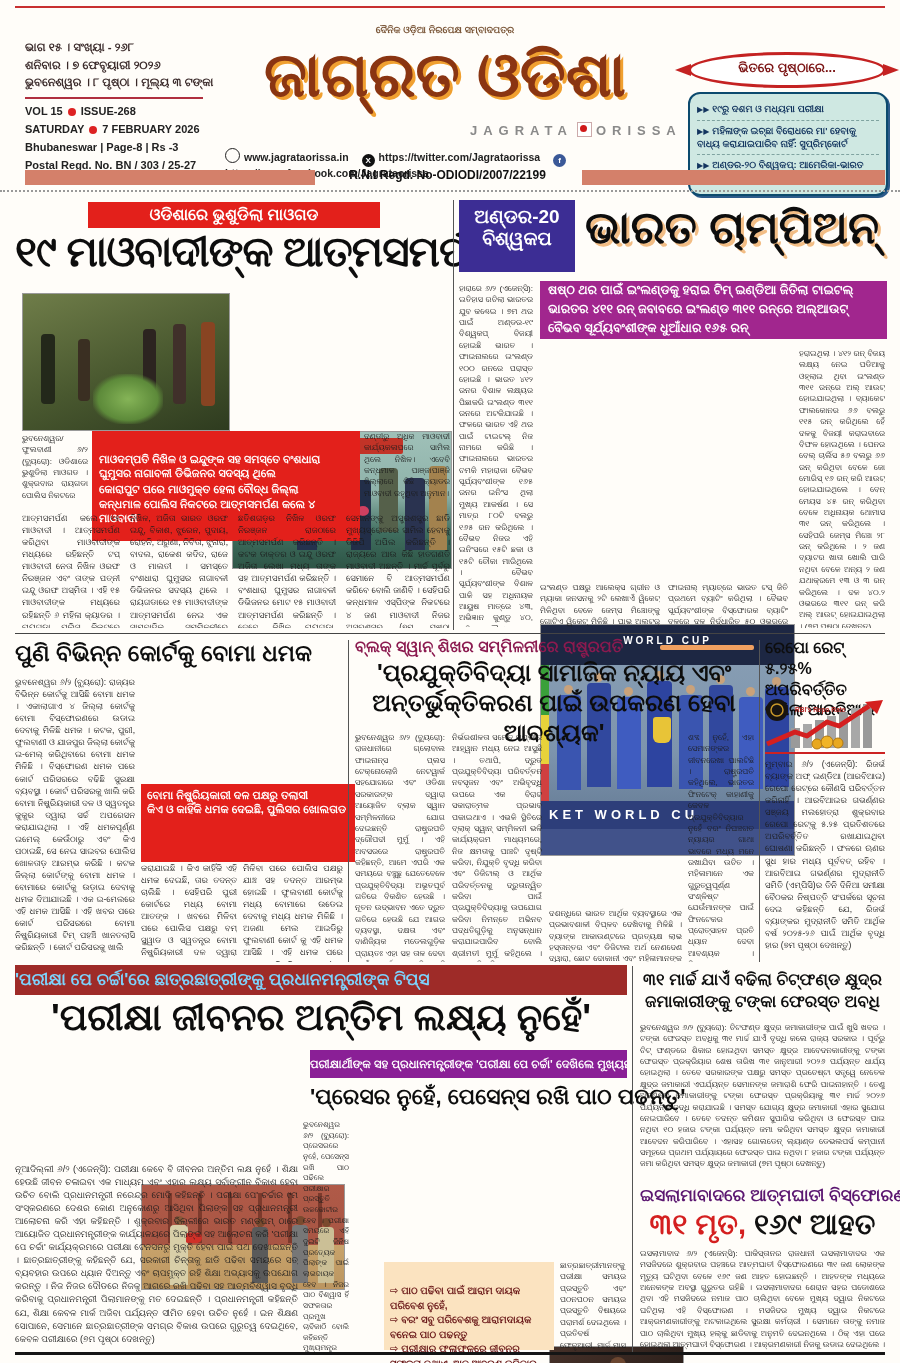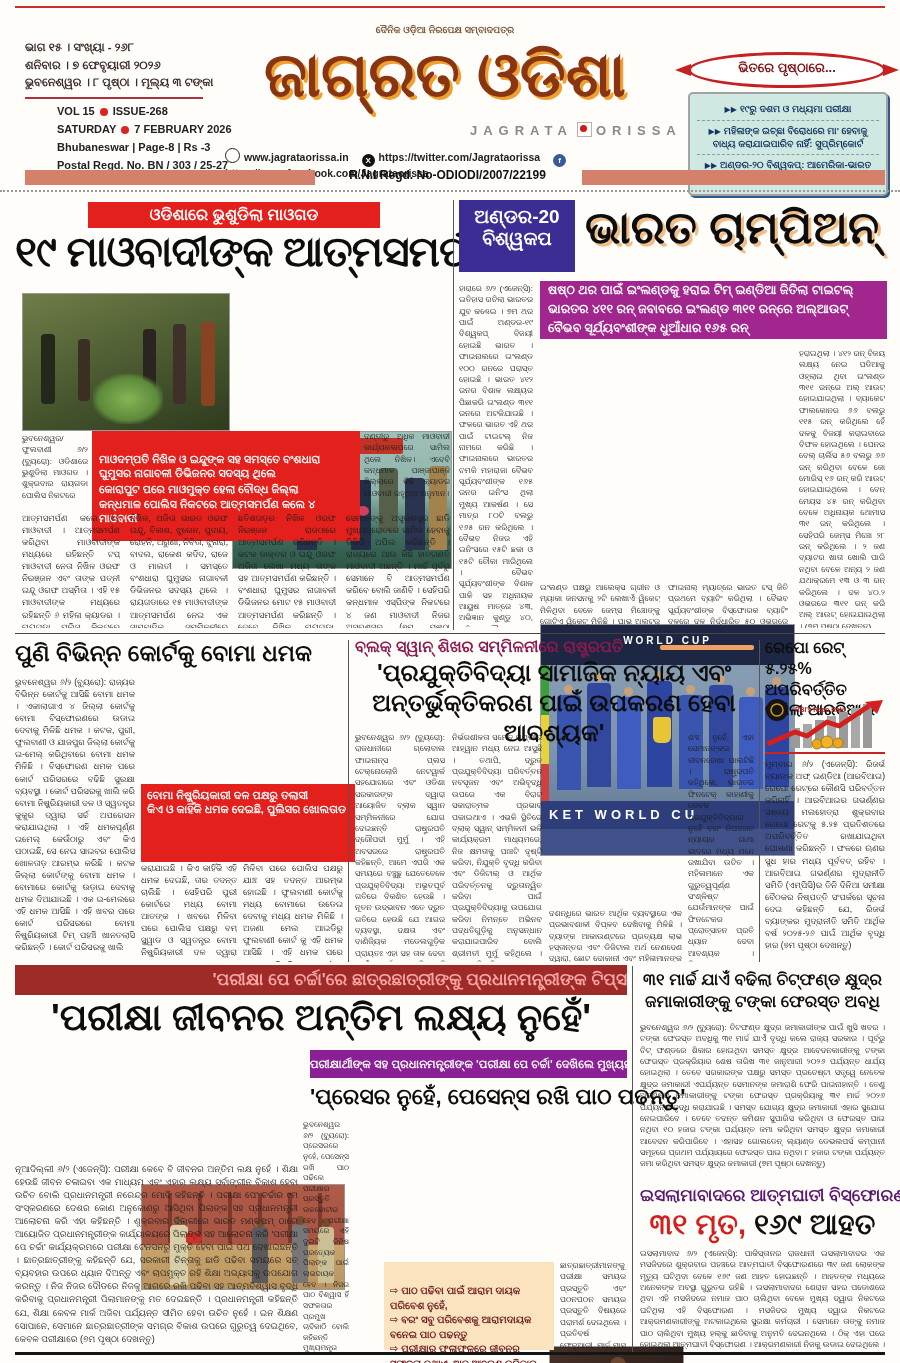--- a/index.html
+++ b/index.html
@@ -9,43 +9,43 @@
   .odia-tiny{font-size:8.5px;line-height:1.42;text-align:justify;color:#1c1c1c;}
   .odia-sm{font-size:9px;line-height:1.45;text-align:justify;color:#1c1c1c;}
   .headline{font-weight:bold;color:#0d0d0d;}
   .center{text-align:center;}
   .nowrap{white-space:nowrap;}
   .white{color:#fff;}
   .vline{width:1px;background:#555;}
   .hline{height:1px;background:#444;}
   .red-dot{display:inline-block;width:8px;height:8px;border-radius:50%;background:#d22;margin:0 5px;vertical-align:middle;}
   .masthead-left div{line-height:1.0;}
-  .eng-line{font-size:11px;font-weight:bold;color:#222;margin-top:7px;margin-left:32px;}
+  .eng-line{font-size:11px;font-weight:bold;color:#222;margin-top:7px;}
   .odia-mast{font-size:11.5px;font-weight:bold;color:#3a2a2a;margin-top:6px;}
   
   .eye{position:relative;width:192px;height:30px;border:3px solid #c42222;border-radius:50%;
        background:#fff;text-align:center;line-height:26px;font-size:13px;font-weight:bold;color:#7a1212;}
   .eye:before,.eye:after{content:"";position:absolute;top:9px;border-top:6px solid transparent;border-bottom:6px solid transparent;}
   .eye:before{left:-16px;border-right:16px solid #c42222;}
   .eye:after{right:-16px;border-left:16px solid #c42222;}
-  .inside-panel{margin-top:4px;background:#cfe8e2;border:2px solid #a3a3a3;border-radius:5px;padding:5px 7px;box-shadow:2px 2px 0 #2c5a8a;text-align:center;}
+  .inside-panel{margin-top:4px;background:#cfe8e2;border:2px solid #0c4a6e;border-radius:12px;padding:5px 7px;box-shadow:2px 2px 0 #2c5a8a;}
   .inside-item{font-size:9.5px;font-weight:bold;color:#13355f;padding:4px 0;line-height:1.35;}
   .inside-item + .inside-item{border-top:1px dashed #7fa3a0;}
   .tri{color:#13355f;font-size:8px;margin-right:3px;}
   .coral{background:#d4806a;height:15px;}
   .social{font-size:10.5px;font-weight:bold;color:#222;}
   .icon-circle{display:inline-block;width:13px;height:13px;border-radius:50%;text-align:center;
        font-size:8px;font-weight:bold;line-height:13px;vertical-align:-2px;margin:0 4px 0 10px;}
   .kicker-red{background:#e3201b;color:#fff;font-weight:bold;text-align:center;}
   .redbox{background:#e3201b;color:#fff;font-weight:bold;font-size:11px;line-height:1.25;padding:20px 7px;}
   .redbox div{margin:2px 0;}
   .caption-red{background:#e3201b;color:#fff;font-weight:bold;font-size:11px;line-height:1.3;padding:4px 6px;}
   .purple-tag{background:#3c2d94;color:#fff;font-weight:bold;text-align:center;}
   .magenta-box{background:#a1268e;color:#fff;font-weight:bold;font-size:12.5px;line-height:1.5;padding:0 8px;}
-  .maroon-banner{background:#9e2b28;color:#fca5a5;font-weight:bold;text-align:right;}
+  .maroon-banner{background:#9e2b28;color:#7dd3fc;font-weight:bold;text-align:left;}
   .violet-banner{background:#8a1f96;color:#fff;font-weight:bold;text-align:center;}
   .cream-box{background:#fbe3c0;color:#6b1a1a;font-weight:bold;font-size:10px;line-height:1.45;padding:22px 6px;}
   .photo{overflow:hidden;position:relative;border:1px solid #9a9a9a;}
   .figure{position:absolute;border-radius:4px 4px 0 0;}
   .head{position:absolute;width:9px;height:9px;border-radius:50%;background:#caa27a;}
 </style>
 </head>
 <body>
 
 <div id="page">

